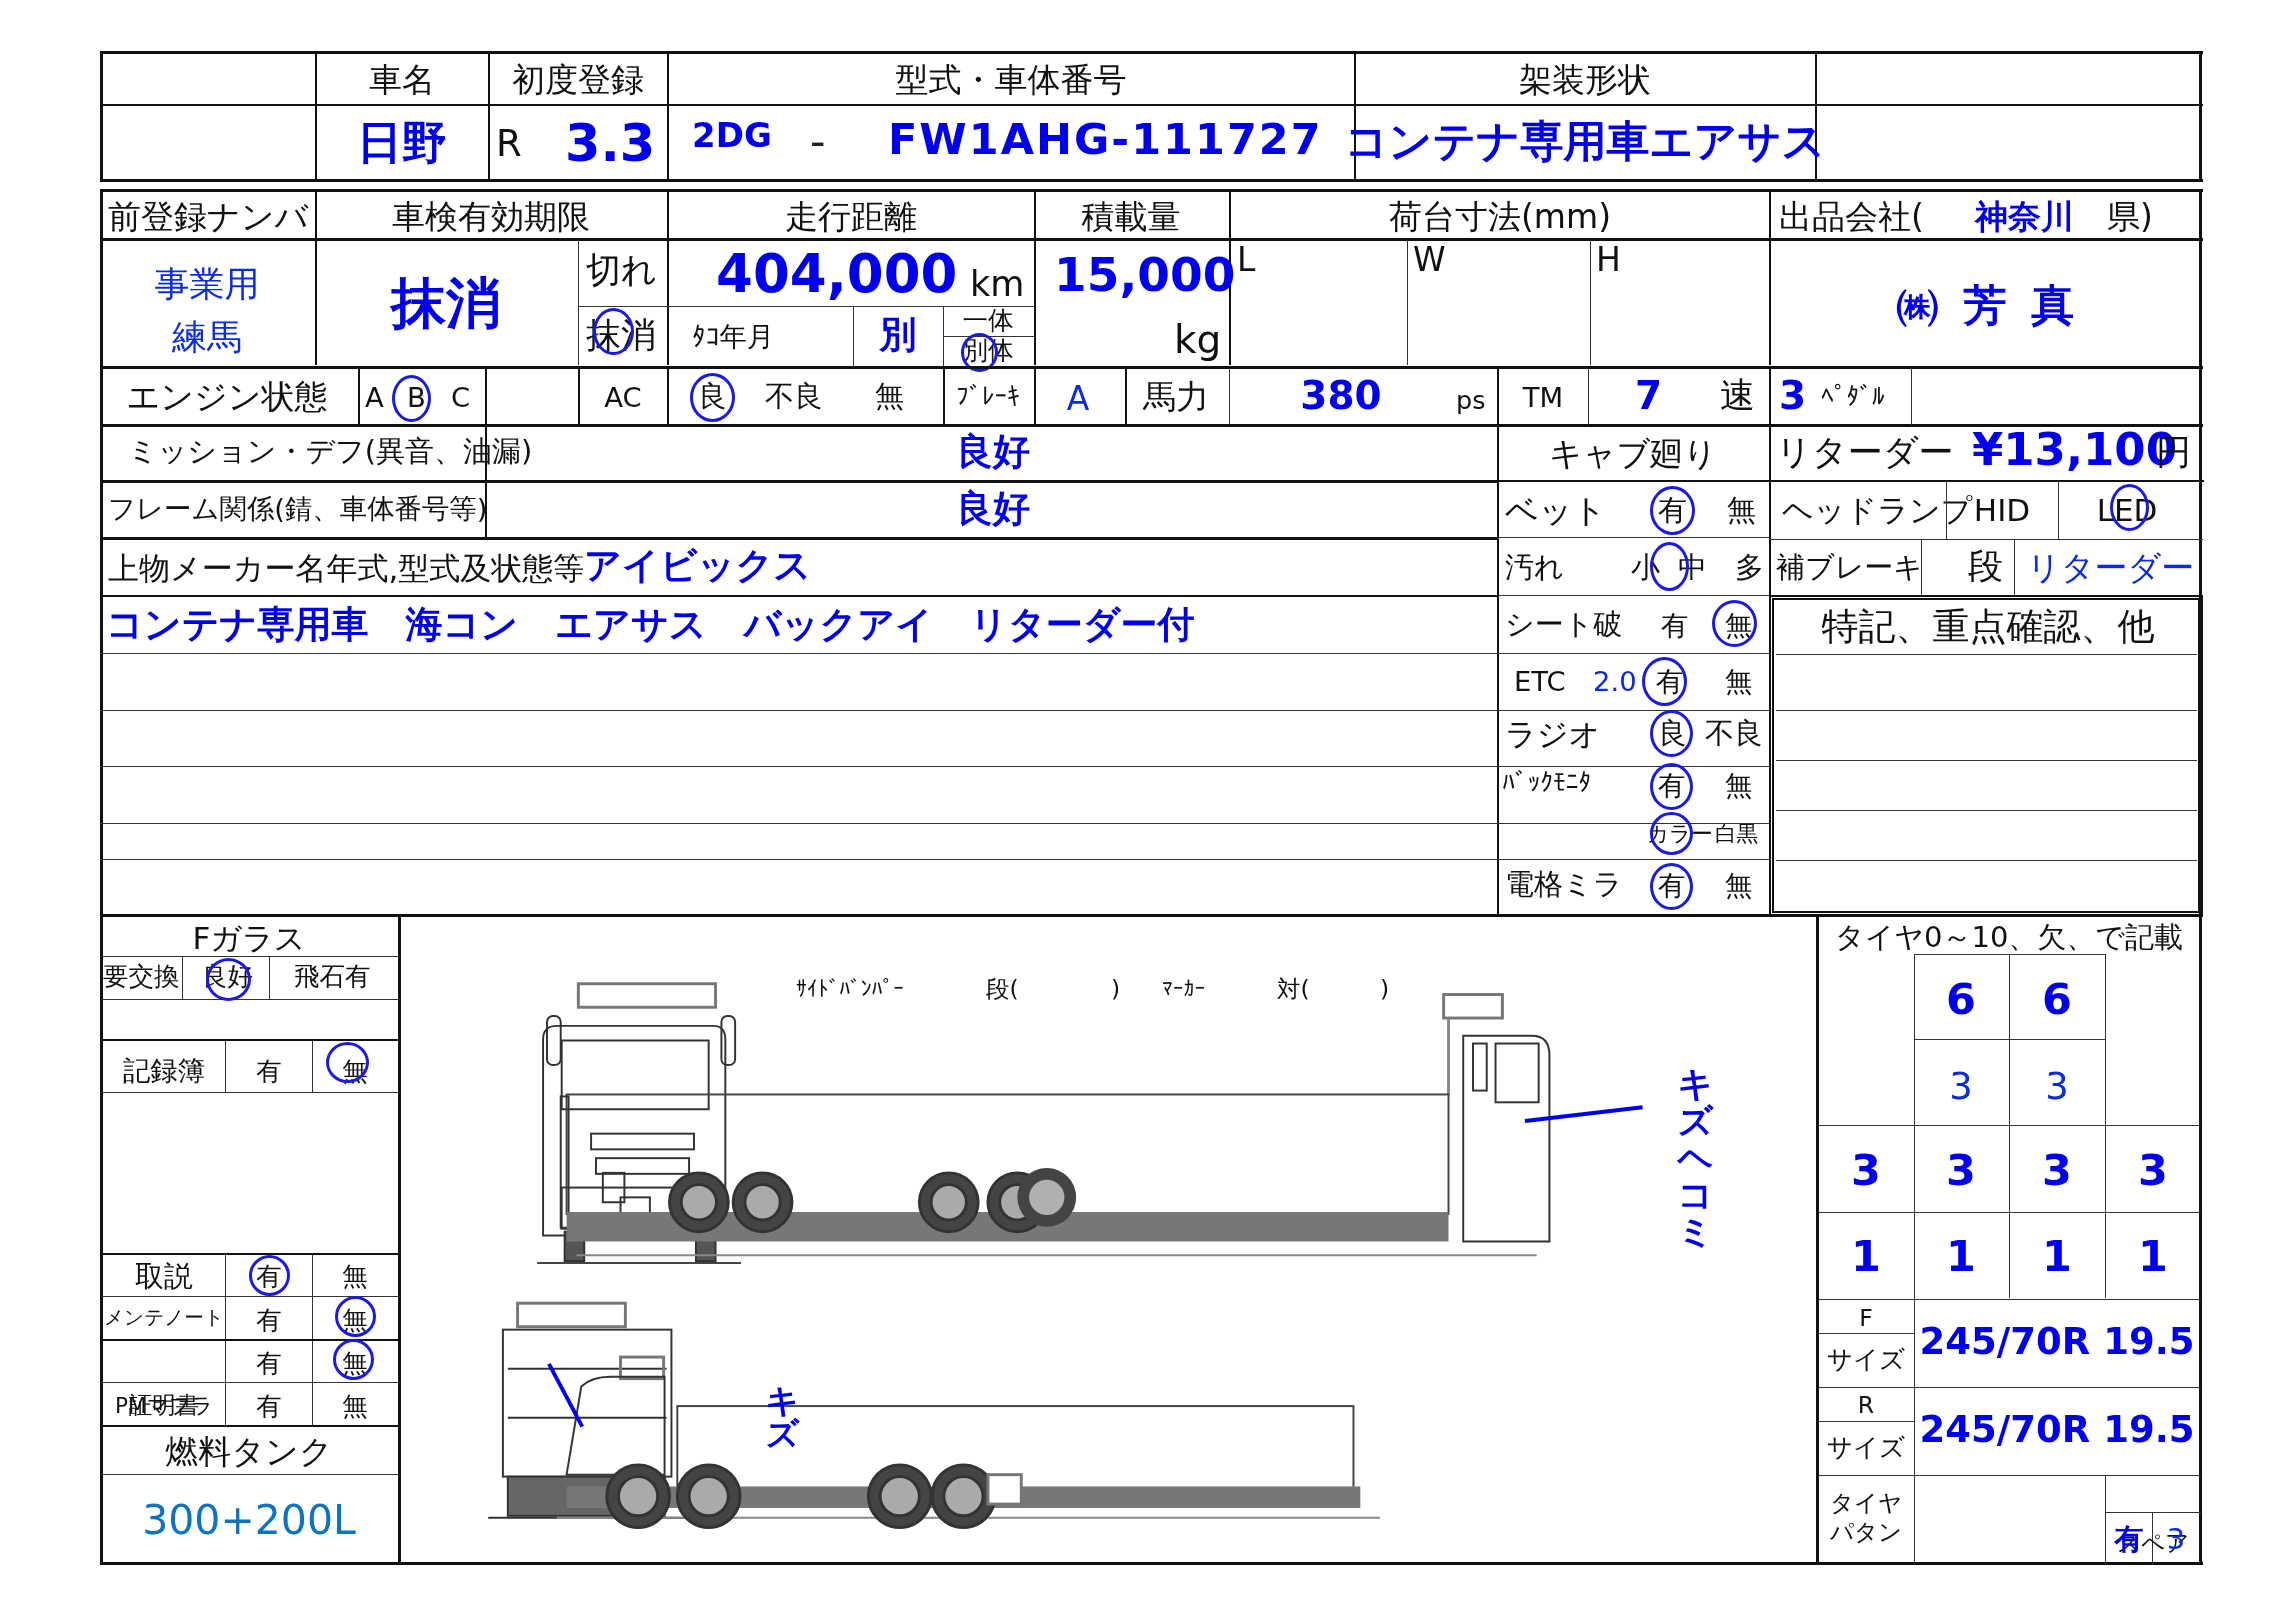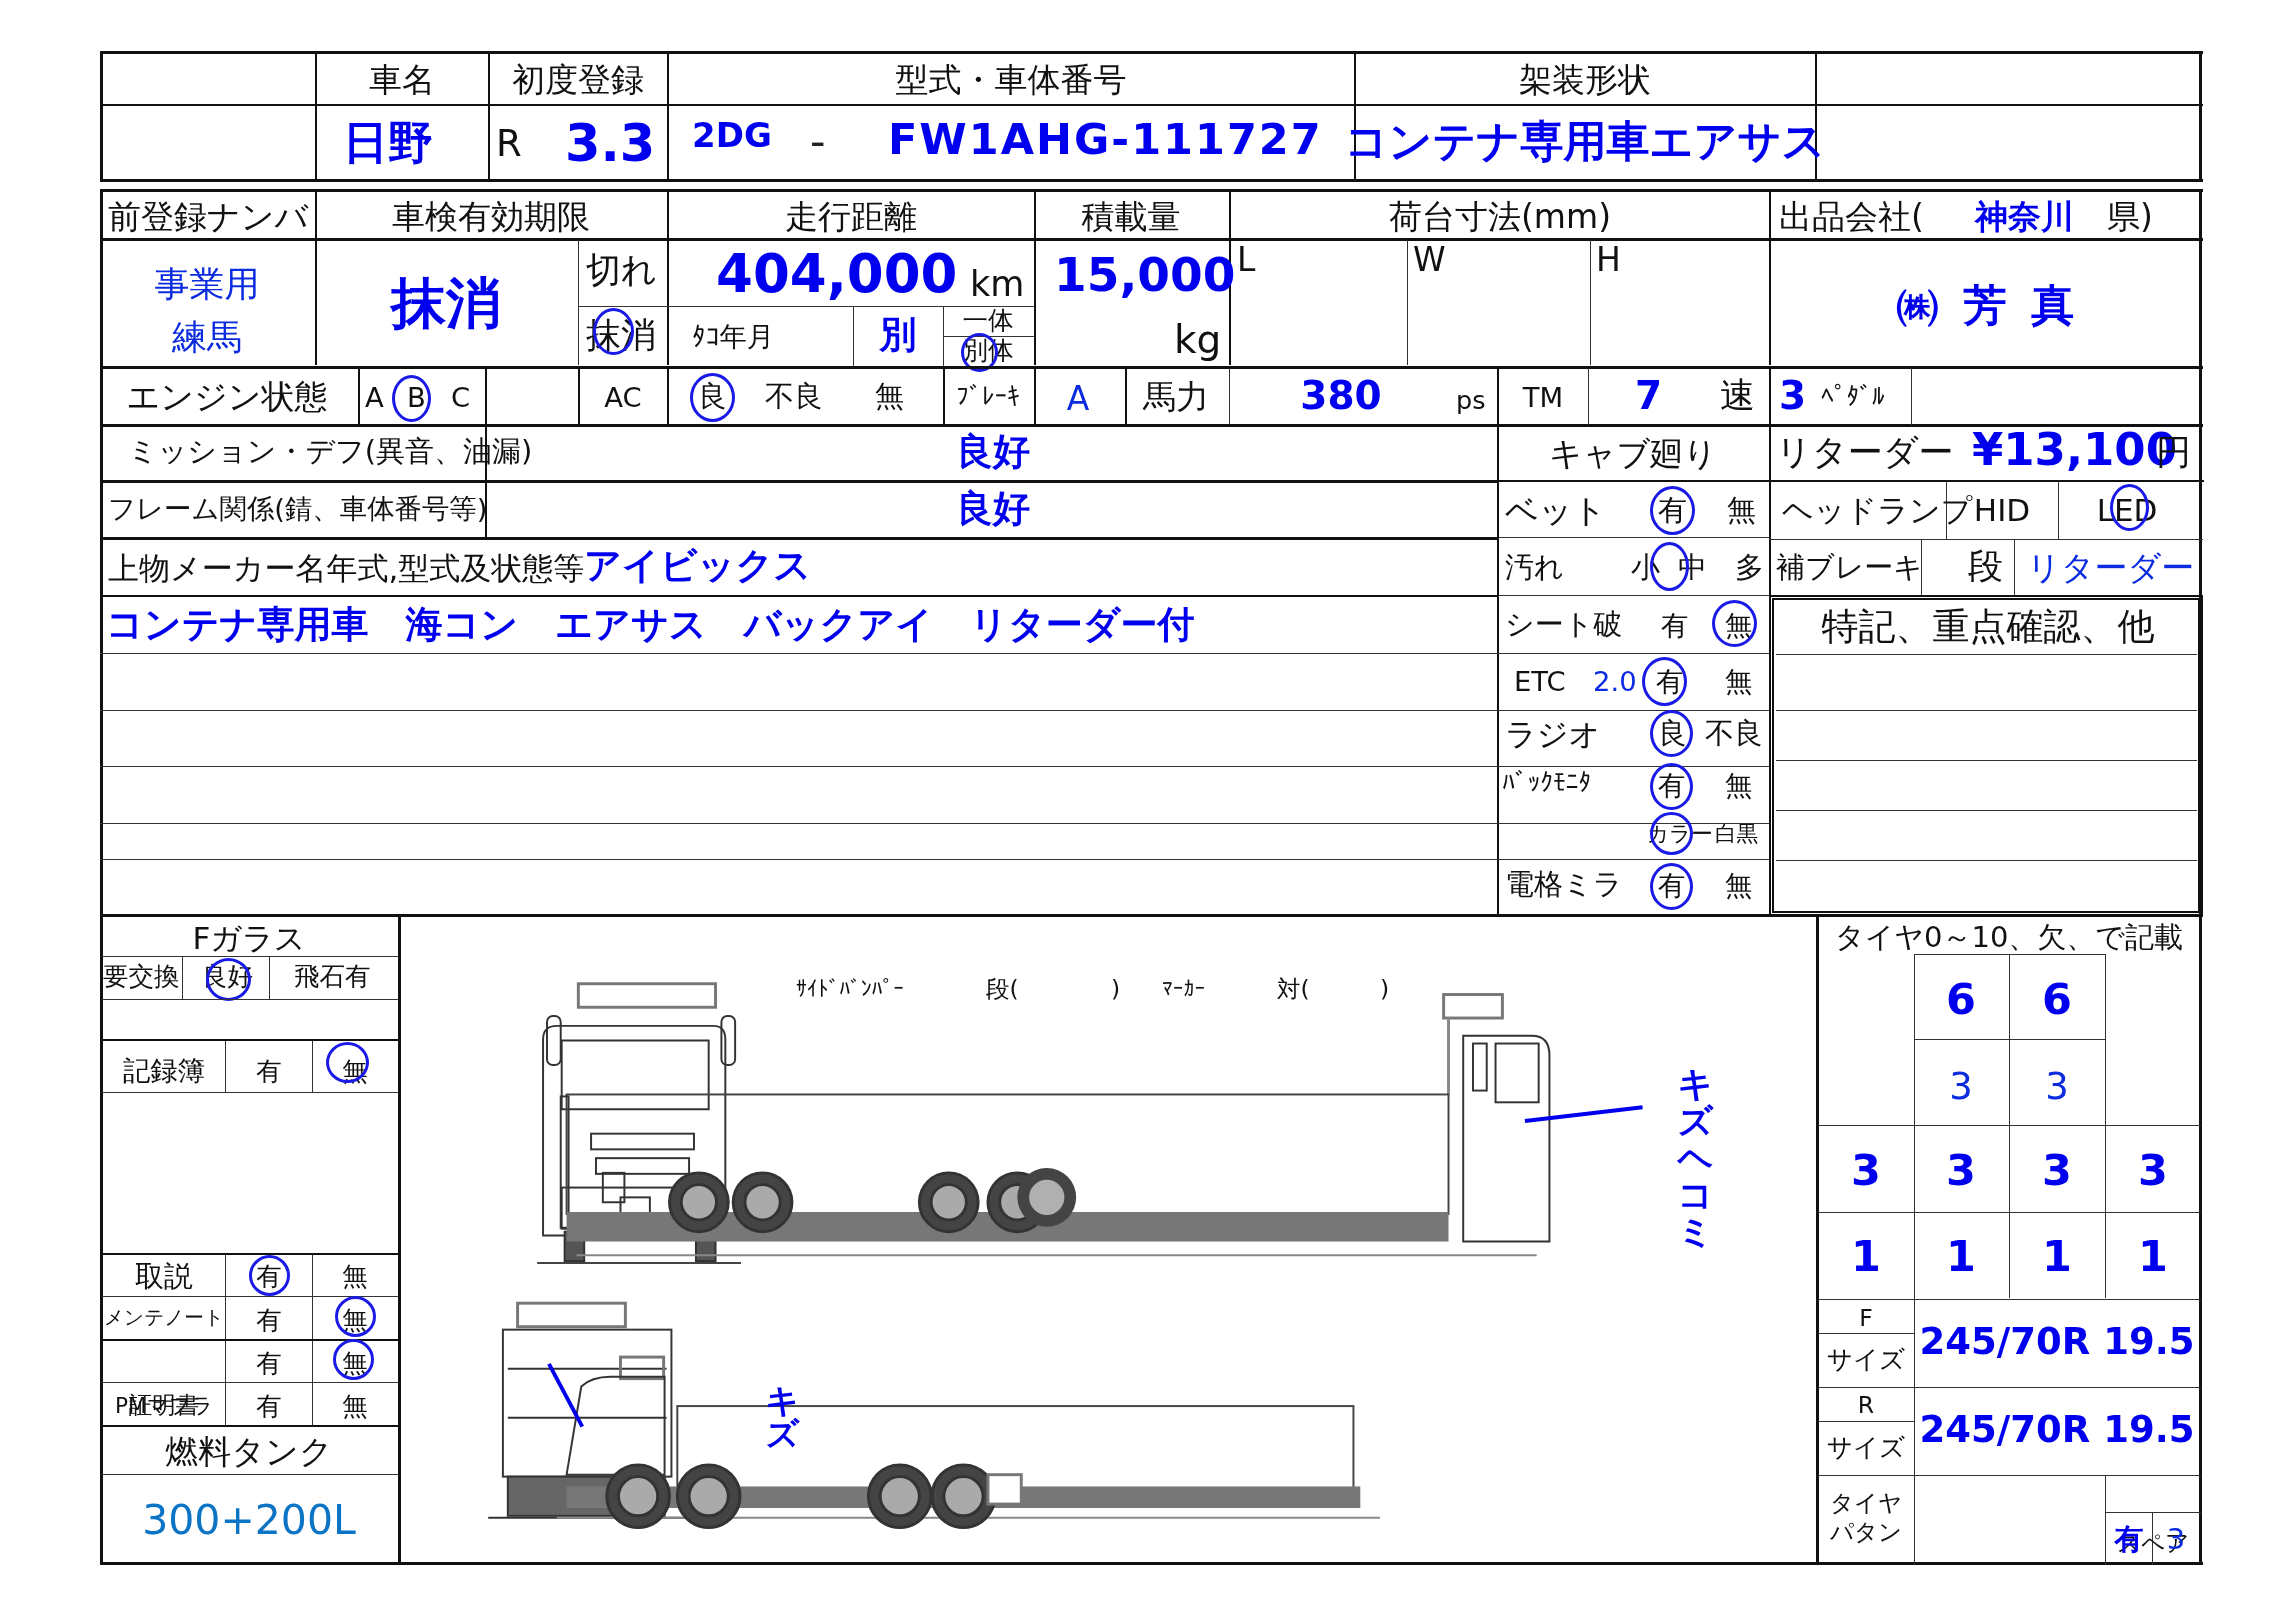--- a/index.html
+++ b/index.html
@@ -33,21 +33,21 @@
   <div class="vl" style="left:667px;top:51px;height:131px;"></div>
   <div class="vl" style="left:1354px;top:51px;height:131px;"></div>
   <div class="vl" style="left:1815px;top:51px;height:131px;"></div>
   <div class="vlb" style="left:2199px;top:51px;height:131px;"></div>
 
   <span class="t c lbl" style="left:402px;top:63px;">車名</span>
   <span class="t c lbl" style="left:578px;top:63px;">初度登録</span>
   <span class="t c lbl" style="left:1011px;top:63px;">型式・車体番号</span>
   <span class="t c lbl" style="left:1585px;top:63px;">架装形状</span>
 
-  <span class="t c blue" style="left:388px;top:120px;font-size:45px;">日野</span>
+  <span class="t c blue" style="left:402px;top:120px;font-size:45px;">日野</span>
   <span class="t" style="left:496px;top:125px;font-size:37px;">R</span>
   <span class="t blue" style="left:565px;top:118px;font-size:51px;">3.3</span>
   <span class="t blue" style="left:692px;top:118px;font-size:34px;">2DG</span>
   <span class="t" style="left:810px;top:120px;font-size:43px;color:#222;">-</span>
   <span class="t blue" style="left:888px;top:118px;font-size:43px;letter-spacing:2px;">FW1AHG-111727</span>
   <span class="t c blue" style="left:1585px;top:120px;font-size:43px;">コンテナ専用車エアサス</span>
 </div>
 
 <div>
 

